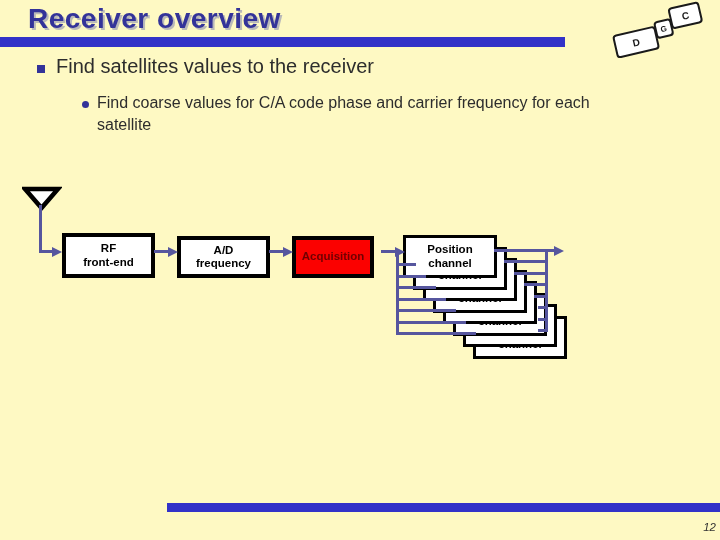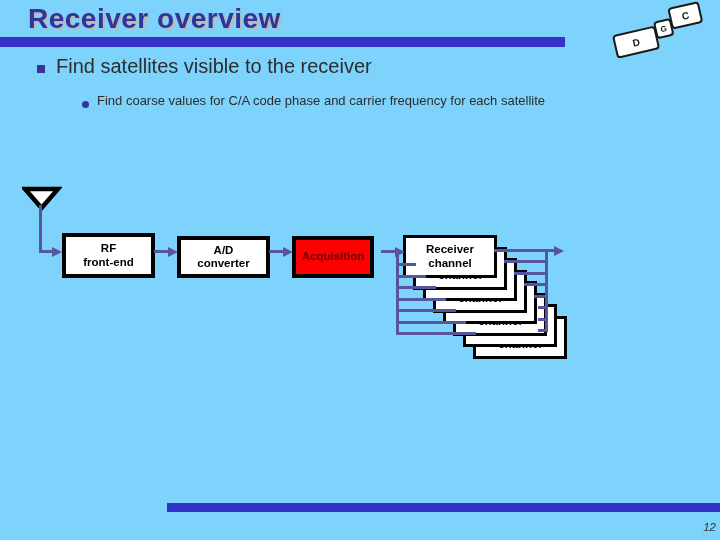--- a/index.html
+++ b/index.html
@@ -1,17 +1,17 @@
 <!DOCTYPE html>
 <html><head>
 <meta charset="utf-8">
 <style>
   html,body { margin:0; padding:0; background:#ffffff; }
   .slide {
-    position:relative; width:720px; height:540px; background:#7dd3fc;
+    position:relative; width:720px; height:540px; background:#fef9c3;
     font-family:"Liberation Sans", sans-serif; overflow:hidden;
   }
   
   .title {
     position:absolute; left:28px; top:3px;
     font-size:28px; font-weight:bold; color:#333399;
     text-shadow:2px 2px 0 #b9b9b9; letter-spacing:0.5px;
   }
   .title-bar {
     position:absolute; left:0; top:37px; width:565px; height:10px;
@@ -36,21 +36,21 @@
   }
   .bullet1-text {
     position:absolute; left:56px; top:55px; font-size:20px; color:#2d2d2d;
   }
   .bullet2-marker {
     position:absolute; left:82px; top:101px; width:7px; height:7px;
     border-radius:50%; background:#333399;
   }
   .bullet2-text {
     position:absolute; left:97px; top:92px; width:550px;
-    font-size:13px; line-height:1.4; color:#2d2d2d;
+    font-size:16px; line-height:1.4; color:#2d2d2d;
   }
   
   .dbox {
     position:absolute; box-sizing:border-box; background:#ffffff;
     border:4px solid #000000; display:flex; align-items:center; justify-content:center;
     text-align:center; font-size:11.5px; font-weight:bold; color:#000000;
     line-height:1.15; white-space:pre-line; z-index:10;
   }
   .dbox.red { background:#fb0100; color:#700000; }
   .stackbox { border-width:3px; }
@@ -84,41 +84,41 @@
       </div>
     <div class="chip chip-g">
         <span>G</span>
       </div>
     <div class="chip chip-c">
         <span>C</span>
       </div>
   </div>
 
   <div class="bullet1-marker"></div>
-  <div class="bullet1-text">Find satellites visible to the receiver</div>
+  <div class="bullet1-text">Find satellites values to the receiver</div>
   <div class="bullet2-marker"></div>
   <div class="bullet2-text">Find coarse values for C/A code phase and carrier frequency for each satellite</div>
 
   <svg class="antenna" width="40" height="26" viewBox="0 0 40 26">
     <polygon points="3,3 36,3 19.5,22" fill="#ffffff" stroke="#000000" stroke-width="4.5"></polygon>
   </svg>
   <div class="cline" style="left:39px; top:205px; width:3px; height:48px;"></div>
   <div class="cline" style="left:39px; top:250px; width:13px; height:3px;"></div>
   <div class="arr" style="left:52px; top:246.5px;"></div>
 
   <div class="dbox" style="left:62px; top:233px; width:93px; height:45px;">
     <span>RF
 front-end</span>
   </div>
   <div class="cline" style="left:154px; top:250px; width:15px; height:3px;"></div>
   <div class="arr" style="left:168px; top:246.5px;"></div>
 
   <div class="dbox" style="left:177px; top:236px; width:93px; height:42px;">
     <span>A/D
-converter</span>
+frequency</span>
   </div>
   <div class="cline" style="left:269px; top:250px; width:15px; height:3px;"></div>
   <div class="arr" style="left:283px; top:246.5px;"></div>
 
   <div class="dbox red" style="left:292px; top:236px; width:82px; height:42px;">
     <span>Acquisition</span>
   </div>
   <div class="cline" style="left:381px; top:250px; width:16px; height:3px;"></div>
   <div class="arr" style="left:395px; top:246.5px;"></div>
 
@@ -129,21 +129,21 @@
   <div class="dbox stackbox" style="left:453px; top:293px; width:94px; height:43px; z-index:15;"><span>Receiver
 channel</span></div>
   <div class="dbox stackbox" style="left:443px; top:281px; width:94px; height:43px; z-index:16;"><span>Receiver
 channel</span></div>
   <div class="dbox stackbox" style="left:433px; top:270px; width:94px; height:43px; z-index:17;"><span>Receiver
 channel</span></div>
   <div class="dbox stackbox" style="left:423px; top:258px; width:94px; height:43px; z-index:18;"><span>Receiver
 channel</span></div>
   <div class="dbox stackbox" style="left:413px; top:247px; width:94px; height:43px; z-index:19;"><span>Receiver
 channel</span></div>
-  <div class="dbox stackbox" style="left:403px; top:235px; width:94px; height:43px; z-index:20;"><span>Receiver
+  <div class="dbox stackbox" style="left:403px; top:235px; width:94px; height:43px; z-index:20;"><span>Position
 channel</span></div>
 
   <div class="cline" style="left:396px; top:252px; width:3px; height:82px;"></div>
   <div class="cline" style="left:396px; top:263px; width:20px; height:3px;"></div>
   <div class="cline" style="left:396px; top:275px; width:30px; height:3px;"></div>
   <div class="cline" style="left:396px; top:286px; width:40px; height:3px;"></div>
   <div class="cline" style="left:396px; top:298px; width:50px; height:3px;"></div>
   <div class="cline" style="left:396px; top:309px; width:60px; height:3px;"></div>
   <div class="cline" style="left:396px; top:321px; width:70px; height:3px;"></div>
   <div class="cline" style="left:396px; top:332px; width:80px; height:3px;"></div>

